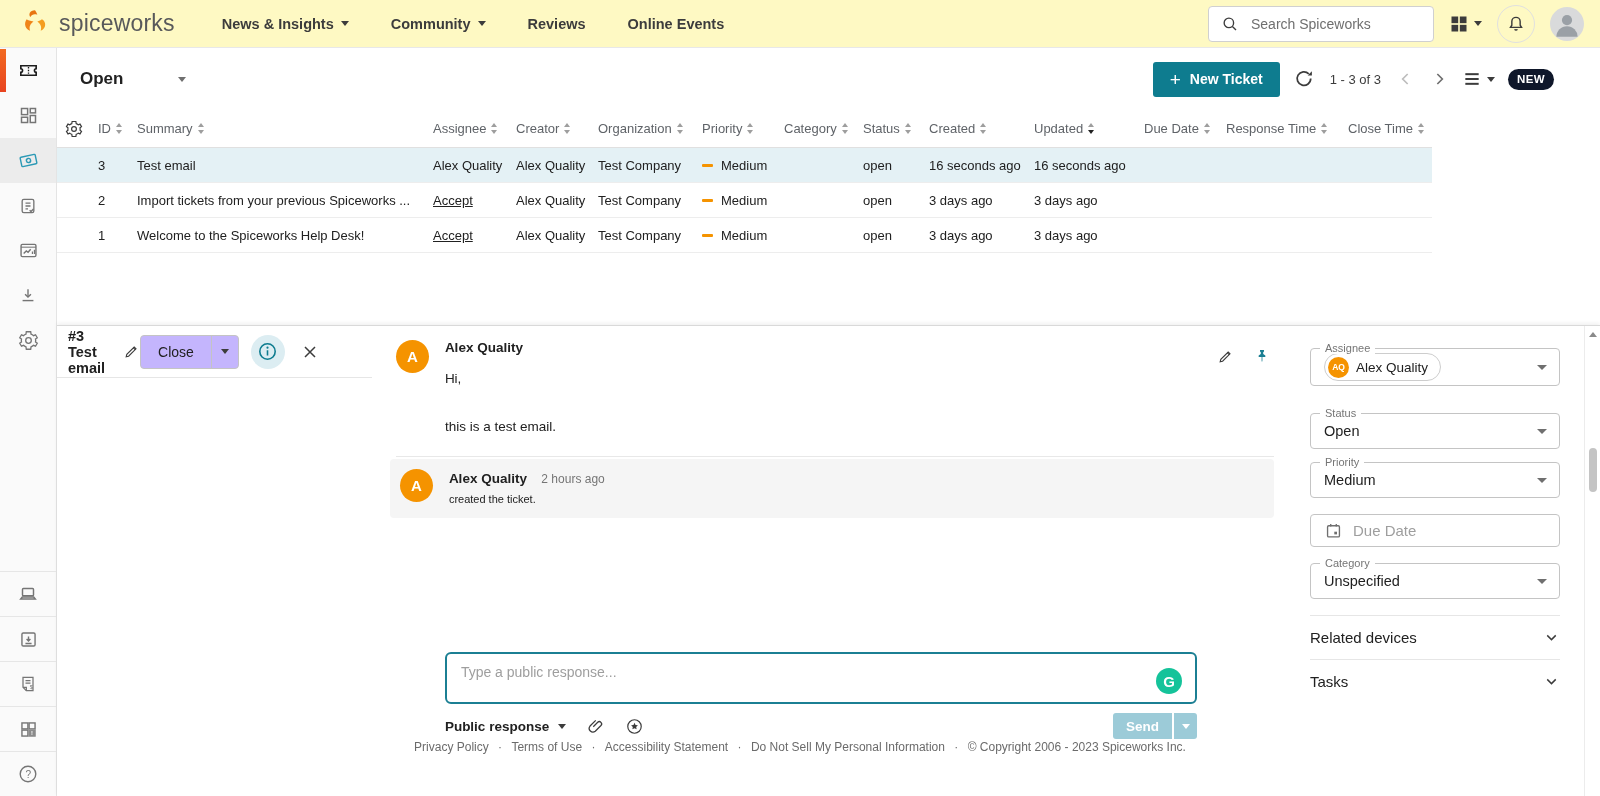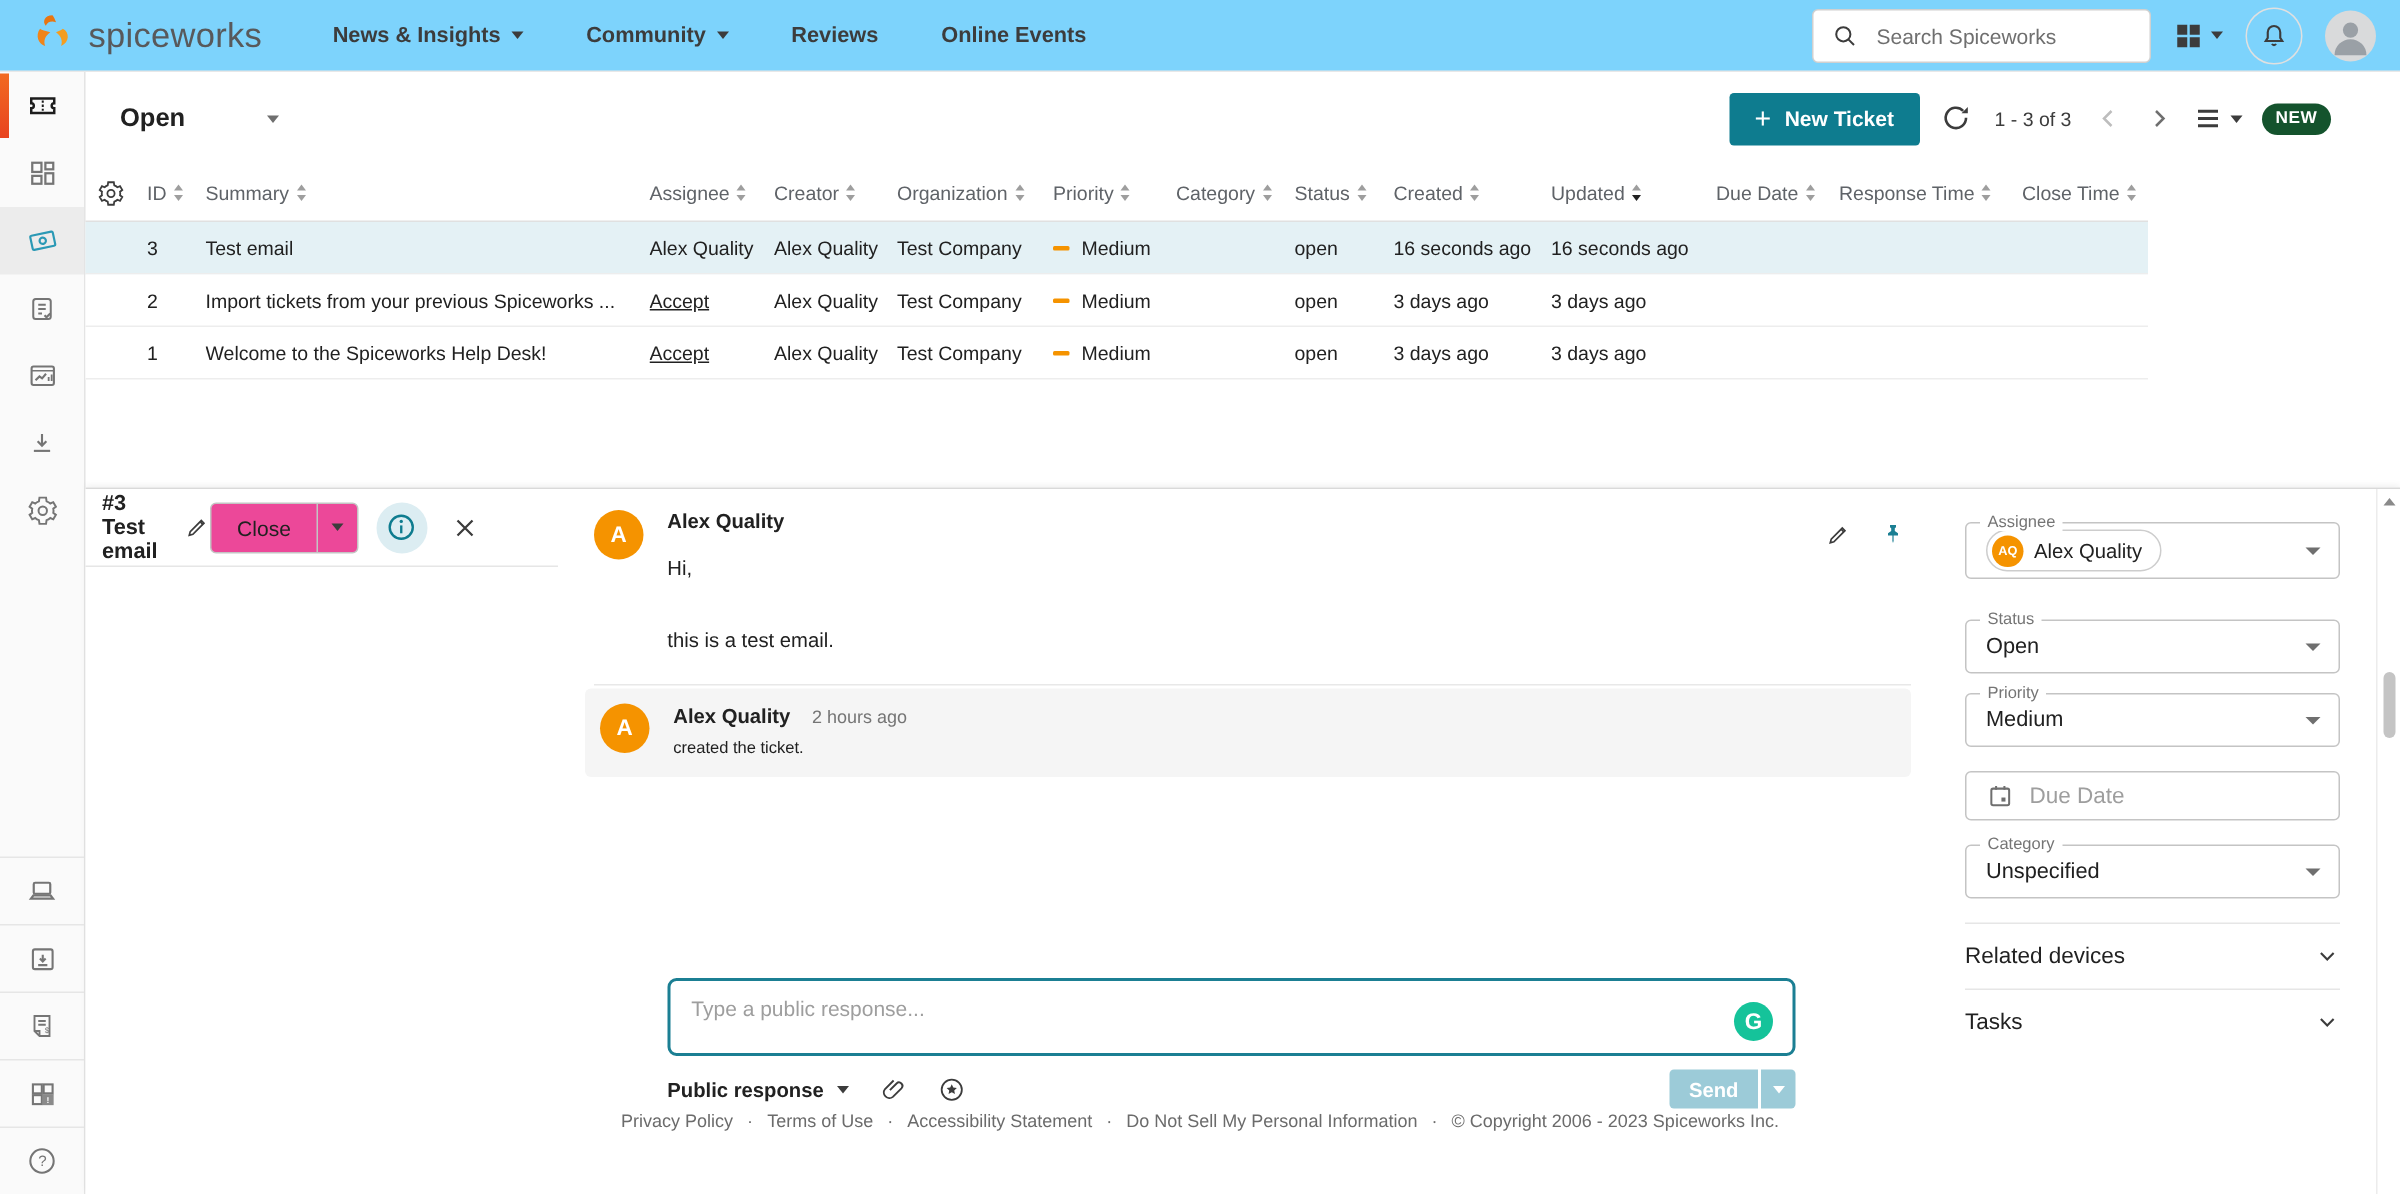--- a/index.html
+++ b/index.html
@@ -5,21 +5,21 @@
   * { box-sizing: border-box; }
   html,body { margin:0; padding:0; }
   body {
     width:1600px; height:796px; overflow:hidden;
     font-family:"Liberation Sans", sans-serif;
     background:#fff; color:#212121; position:relative;
   }
   svg { display:block; }
 
   
-  .topnav { height:48px; display:flex; align-items:center; border-bottom:1px solid #e8e8e8; padding:0 16px 0 18px; background:#7dd3fc; }
+  .topnav { height:48px; display:flex; align-items:center; border-bottom:1px solid #e8e8e8; padding:0 16px 0 18px; background:#fef9c3; }
   .brand { display:flex; align-items:center; gap:7px; margin-right:26px; cursor:pointer; }
   .brand-text { font-size:23px; color:#58595b; letter-spacing:.2px; }
   .nav-item { display:flex; align-items:center; gap:7px; margin:12px 21px; font-size:14.5px; font-weight:700; color:#3c3c3c; cursor:pointer; white-space:nowrap; }
   .caret { width:0; height:0; border-left:4.5px solid transparent; border-right:4.5px solid transparent; border-top:5px solid #3c3c3c; }
   .topnav-right { margin-left:auto; display:flex; align-items:center; gap:15px; }
   .search-global { display:flex; align-items:center; gap:10px; width:226px; height:36px; border:1px solid #d0d0d0; border-radius:4px; padding:0 12px; background:#fff; }
   .search-global input { border:none; outline:none; font-size:14px; font-family:inherit; width:100%; color:#212121; }
   .search-global input::placeholder { color:#6f6f6f; }
   .apps-btn { display:flex; align-items:center; gap:5px; cursor:pointer; }
   .bell-btn { width:38px; height:38px; border:1px solid #e0e0e0; border-radius:50%; display:flex; align-items:center; justify-content:center; cursor:pointer; }
@@ -42,21 +42,21 @@
   .filter { display:flex; align-items:center; gap:55px; font-size:17px; font-weight:700; cursor:pointer; }
   .filter .caret { border-top-color:#6f6f6f; }
   .toolbar-right { margin-left:auto; display:flex; align-items:center; gap:13px; }
   .search-list { width:200px; height:35px; border:1px solid #c9c9c9; border-radius:2px; display:flex; align-items:center; padding:0 10px 0 12px; }
   .search-list input { border:none; outline:none; font-size:13.5px; font-family:inherit; width:100%; color:#212121; }
   .search-list input::placeholder { color:#8f8f8f; }
   .btn-new { height:35px; background:#0e7c8f; color:#fff; font-size:14px; font-weight:700; display:flex; align-items:center; gap:9px; padding:0 17px; border-radius:3px; border:none; cursor:pointer; font-family:inherit; }
   .btn-new .plus { font-size:19px; font-weight:400; line-height:1; }
   .pagination { font-size:13px; color:#3c3c3c; margin:0 2px; }
   .icon-btn { display:flex; align-items:center; justify-content:center; cursor:pointer; background:none; border:none; padding:0; }
-  .badge-new { background:#14532d; color:#fff; font-size:11.5px; font-weight:700; padding:4px 9px 5px; border-radius:11px; letter-spacing:.4px;text-align:center; }
+  .badge-new { background:#0f172a; color:#fff; font-size:11.5px; font-weight:700; padding:4px 9px 5px; border-radius:11px; letter-spacing:.4px;text-align:center; }
 
   
   .grid { display:grid; grid-template-columns:33px 39px 296px 83px 82px 104px 82px 79px 66px 105px 110px 82px 122px 84px; align-items:center; padding-left:8px; width:1375px; }
   .thead { height:38px; color:#5f6368; font-size:13px; border-bottom:1px solid #e0e0e0; }
   .th { display:flex; align-items:center; gap:5px; cursor:pointer; white-space:nowrap; }
   .sort { display:inline-flex; flex-direction:column; gap:2.5px; }
   .sort i { display:block; width:0; height:0; border-left:3.5px solid transparent; border-right:3.5px solid transparent; }
   .sort .up { border-bottom:4px solid #9e9e9e; }
   .sort .dn { border-top:4px solid #9e9e9e; }
   .sort.active .dn { border-top-color:#212121; }
@@ -67,21 +67,21 @@
   .pri-cell { display:flex; align-items:center; }
   .pri-dash { width:11px; height:3px; background:#f59300; border-radius:1px; display:inline-block; margin-right:8px; flex:0 0 11px; }
   .spacer-under-table { height:72px; }
 
   
   .detail { flex:1; border-top:1px solid #d9d9d9; box-shadow:0 -2px 4px rgba(0,0,0,.06); display:flex; flex-direction:row; min-height:0; background:#fff; }
   .detail-head { height:52px; flex:0 0 52px; display:flex; align-items:center; padding:0 52px 0 11px; border-bottom:1px solid #e6e6e6; }
   .detail-title { font-size:14.5px; font-weight:700; }
   .edit-title { margin-left:18px; cursor:pointer; color:#3c3c3c; }
   .head-right { margin-left:auto; display:flex; align-items:center; }
-  .btn-close { display:flex; height:34px; border:1px solid #c4c4c4; border-radius:4px; overflow:hidden; background:#ec4899; cursor:pointer; }
+  .btn-close { display:flex; height:34px; border:1px solid #c4c4c4; border-radius:4px; overflow:hidden; background:#c4b5fd; cursor:pointer; }
   .btn-close .bc-main { padding:0 17px; font-size:14px; display:flex; align-items:center; }
   .btn-close .bc-caret { width:27px; border-left:1px solid #c4c4c4; display:flex; align-items:center; justify-content:center; }
   .info-halo { width:34px; height:34px; border-radius:50%; background:#dcedf2; display:flex; align-items:center; justify-content:center; margin:0 15px 0 12px; cursor:pointer; }
 
   .detail-body { flex:1; display:flex; min-height:0; }
   .conv { flex:1; display:flex; flex-direction:column; padding:0 14px 0 24px; min-width:0; }
   .msg { display:flex; gap:16px; }
   .msg-block1 { padding:14px 4px 22px 0; border-bottom:1px solid #e8e8e8; }
   .msg-block2 { background:#f5f5f5; border-radius:4px; margin:2px 0 0 -6px; padding:10px 16px 13px 10px; }
   .avatar-msg { width:33px; height:33px; border-radius:50%; background:#f59300; color:#fff; font-size:15px; font-weight:700; display:flex; align-items:center; justify-content:center; flex:0 0 33px; }

